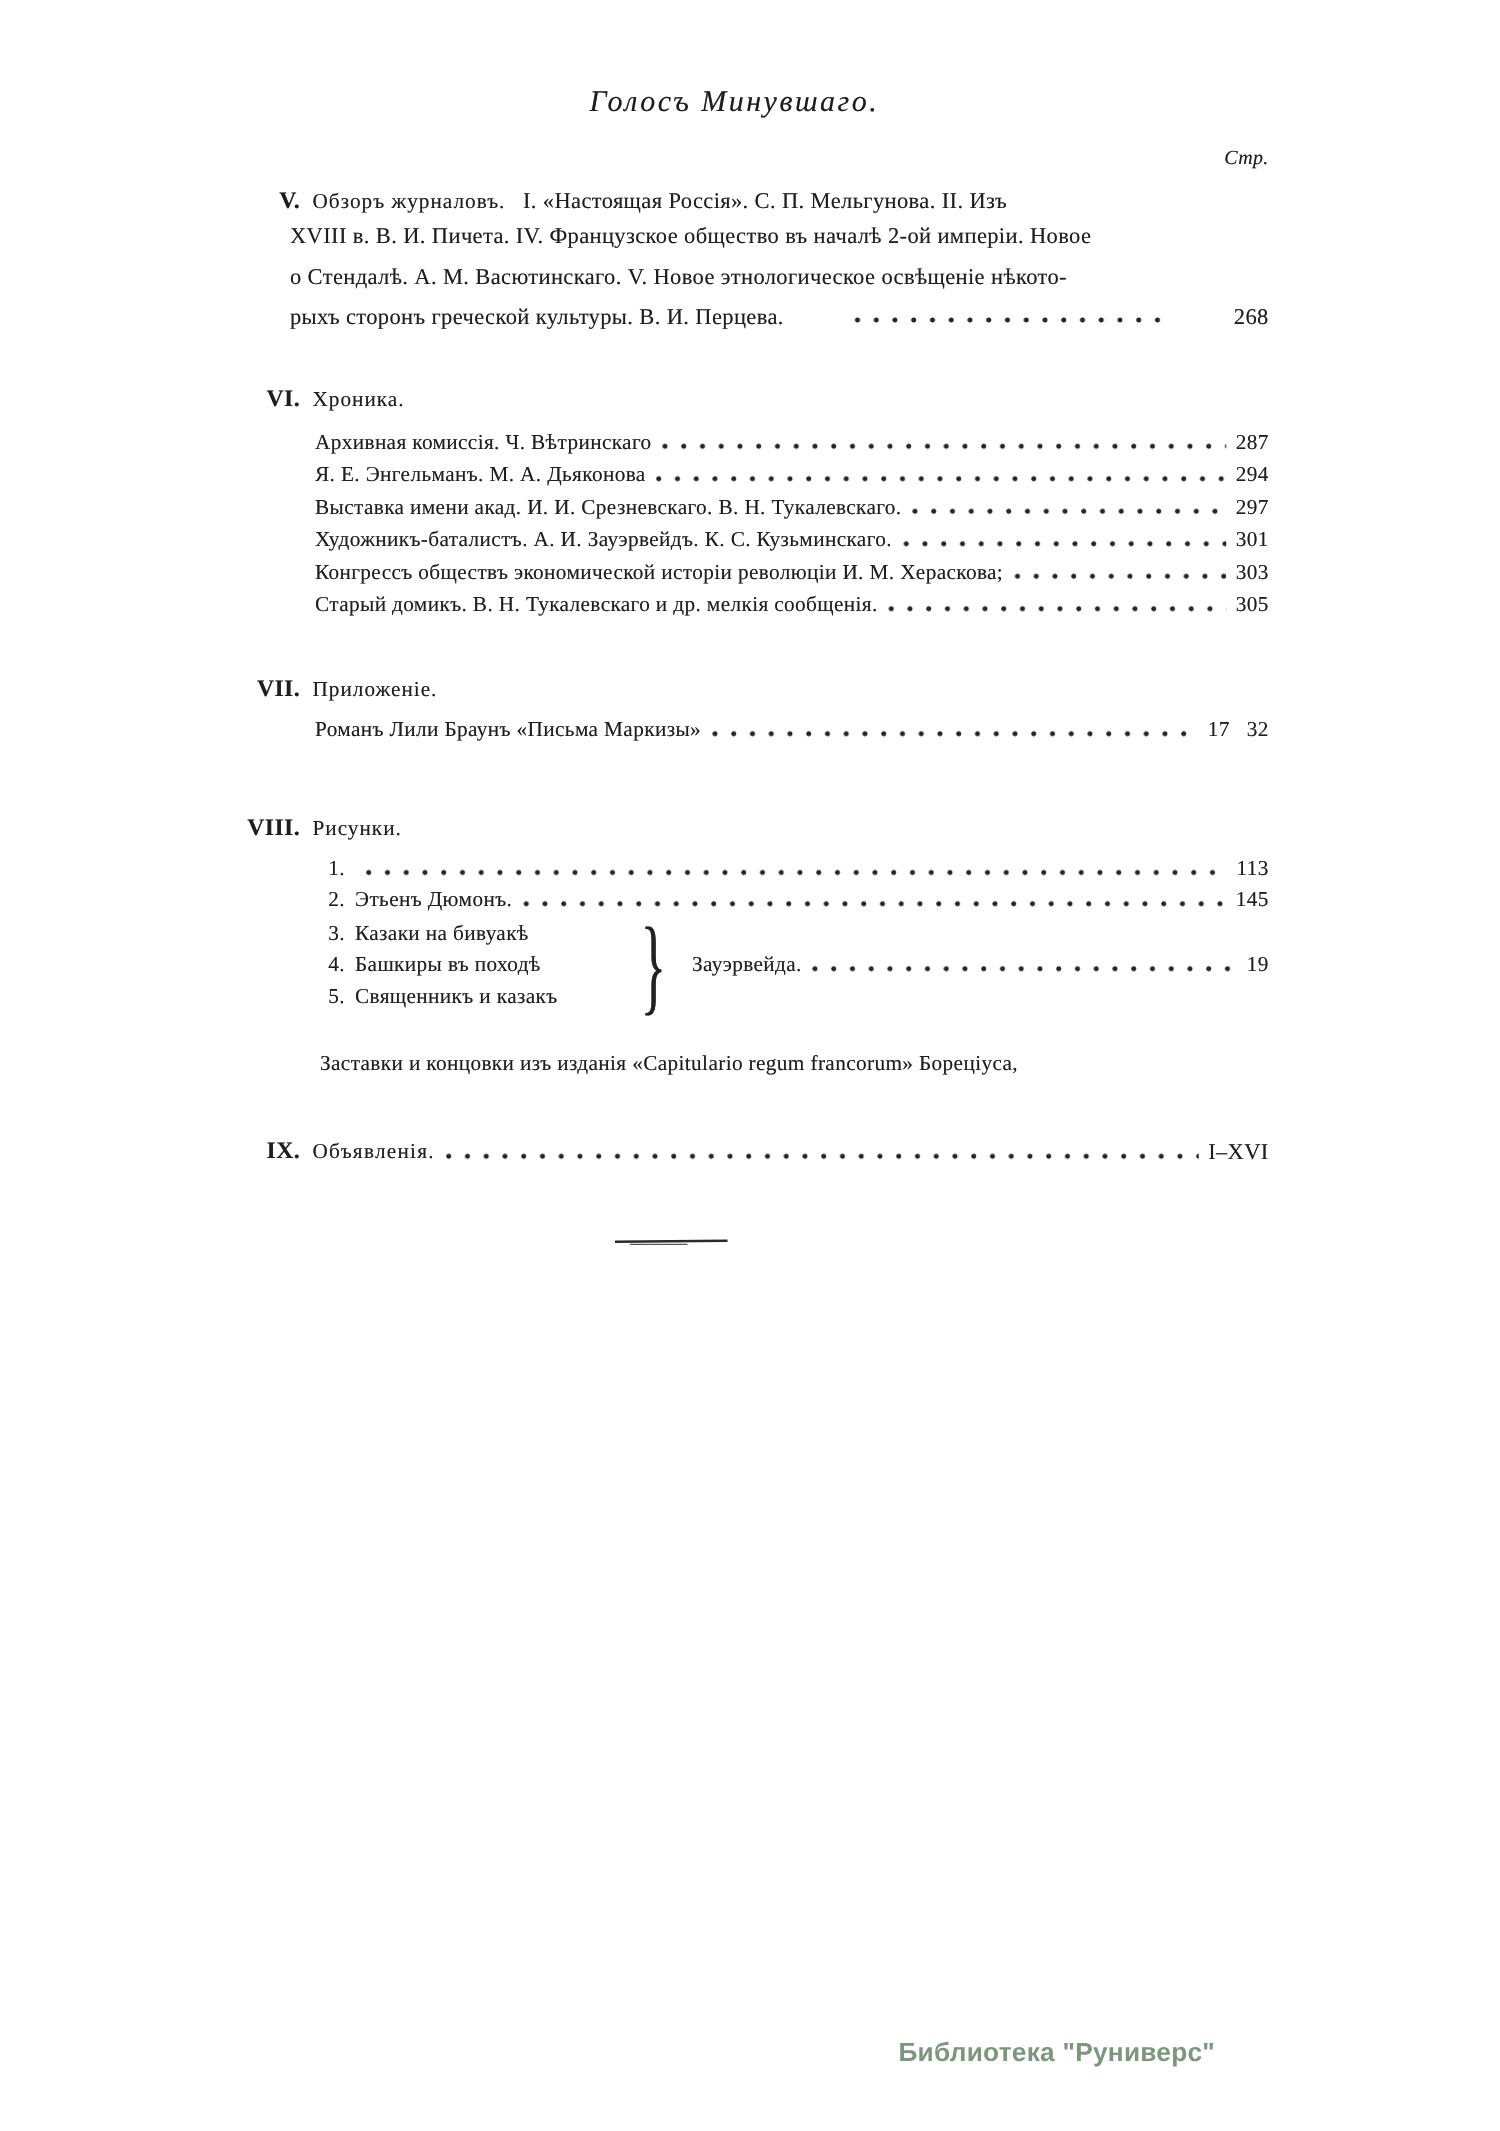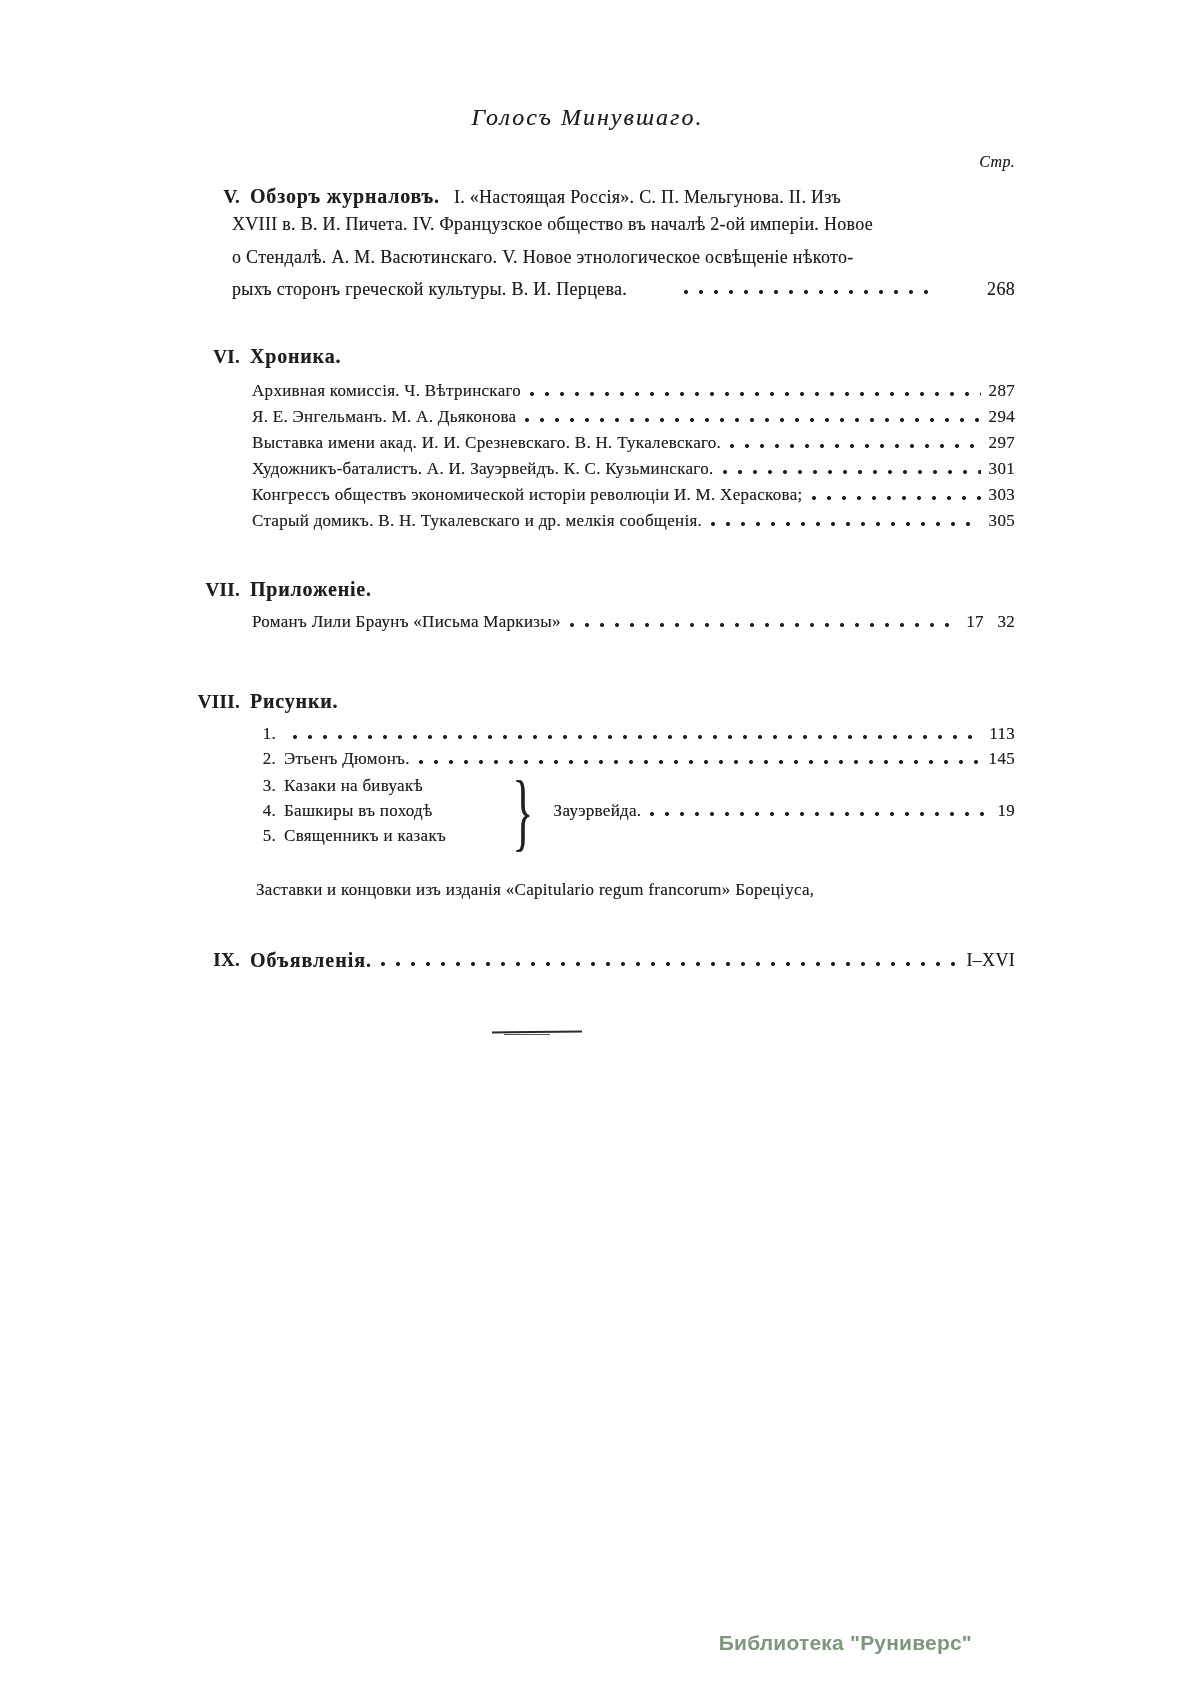--- a/index.html
+++ b/index.html
@@ -6,31 +6,31 @@
   body{
     width:1200px;height:1705px;position:relative;
     background:#ffffff;color:#1e1e1e;
     font-family:"Liberation Serif","DejaVu Serif",serif;
     font-size:17px;letter-spacing:.3px;
     text-shadow:0 0 .4px rgba(0,0,0,.45);
     overflow:hidden;
   }
   .toc{position:absolute;left:160px;top:0;width:855px;}
   .masthead-title{
-    padding-top:104px;text-align:center;
+    padding-top:69px;text-align:center;
     font-style:italic;font-size:24px;letter-spacing:2px;
   }
   .page-col{
     margin-top:22px;text-align:right;
     font-style:italic;font-size:16px;
   }
   
   .hrow{display:flex;align-items:baseline;margin-top:0;}
   .sec-num{flex:0 0 80px;text-align:right;font-weight:bold;font-size:19px;white-space:nowrap;}
-  .sec-title{margin-left:10px;font-weight:bold;font-size:20px;letter-spacing:.8px;white-space:nowrap;}
+  .sec-title{margin-left:10px;font-weight:normal;font-size:17px;letter-spacing:.8px;white-space:nowrap;}
   
   .v-line1-text{margin-left:14px;font-size:18px;white-space:nowrap;}
   .para-line{margin-left:72px;font-size:18px;line-height:32.5px;white-space:nowrap;}
   .v-first{margin-top:4px;}
   .tail-row{display:flex;align-items:center;height:32px;margin-left:72px;font-size:18px;gap:48px;}
   
   .row{display:flex;align-items:center;height:26px;margin-left:92px;}
   .row .txt{white-space:nowrap;}
   .leader{
     flex:1 1 auto;height:8px;margin:6px 8px 0 8px;

